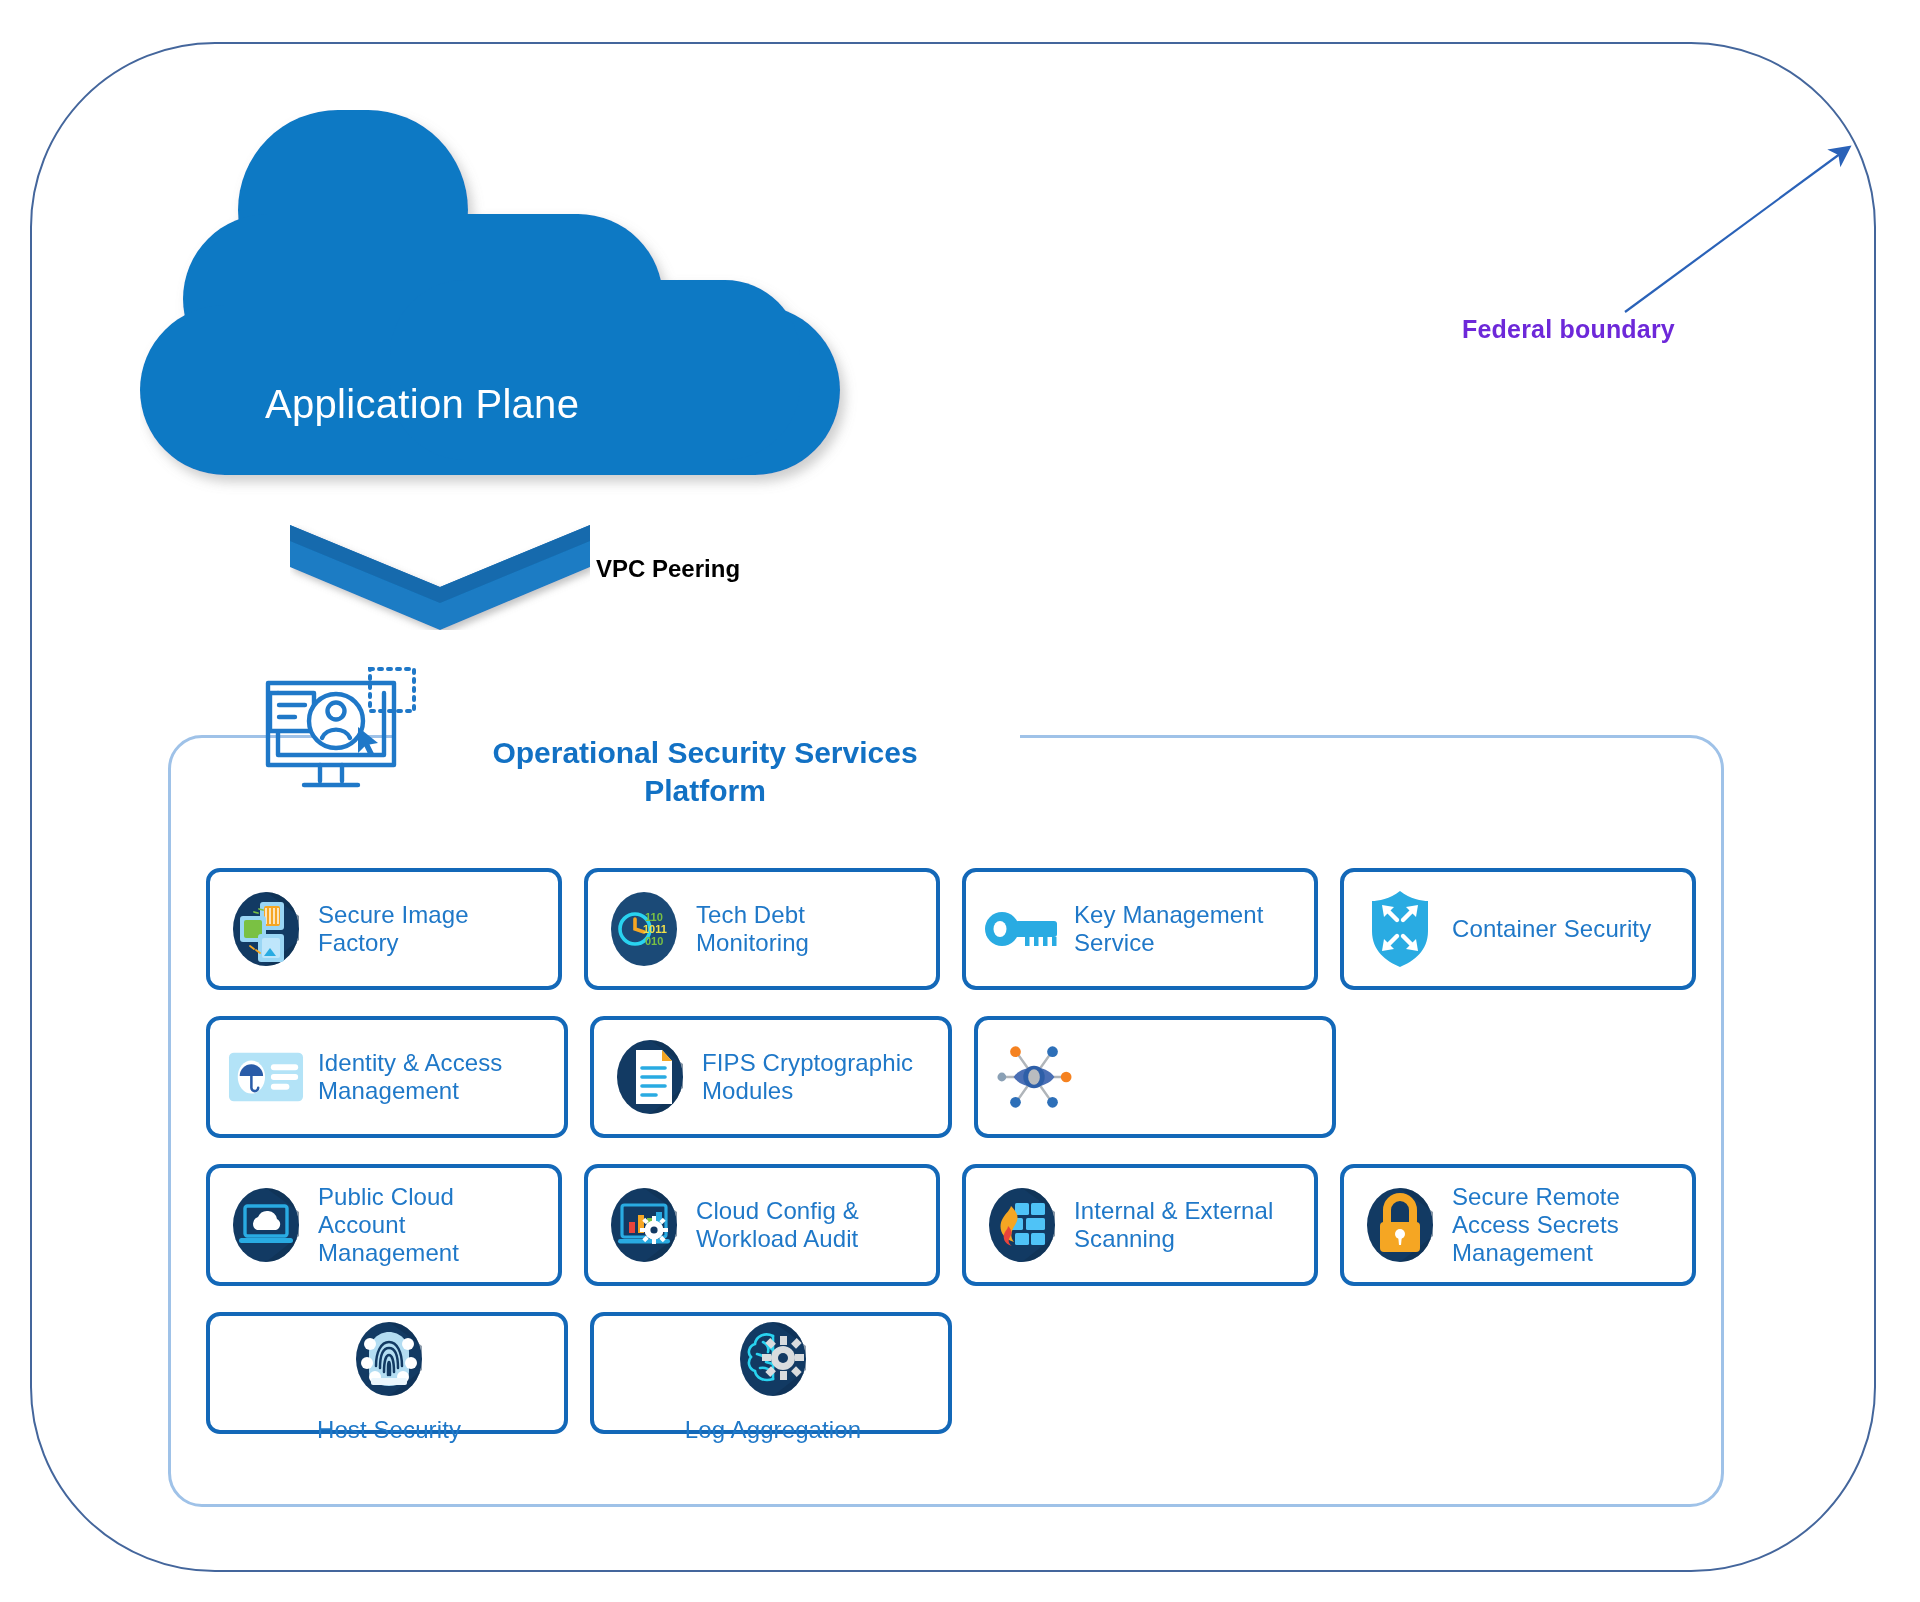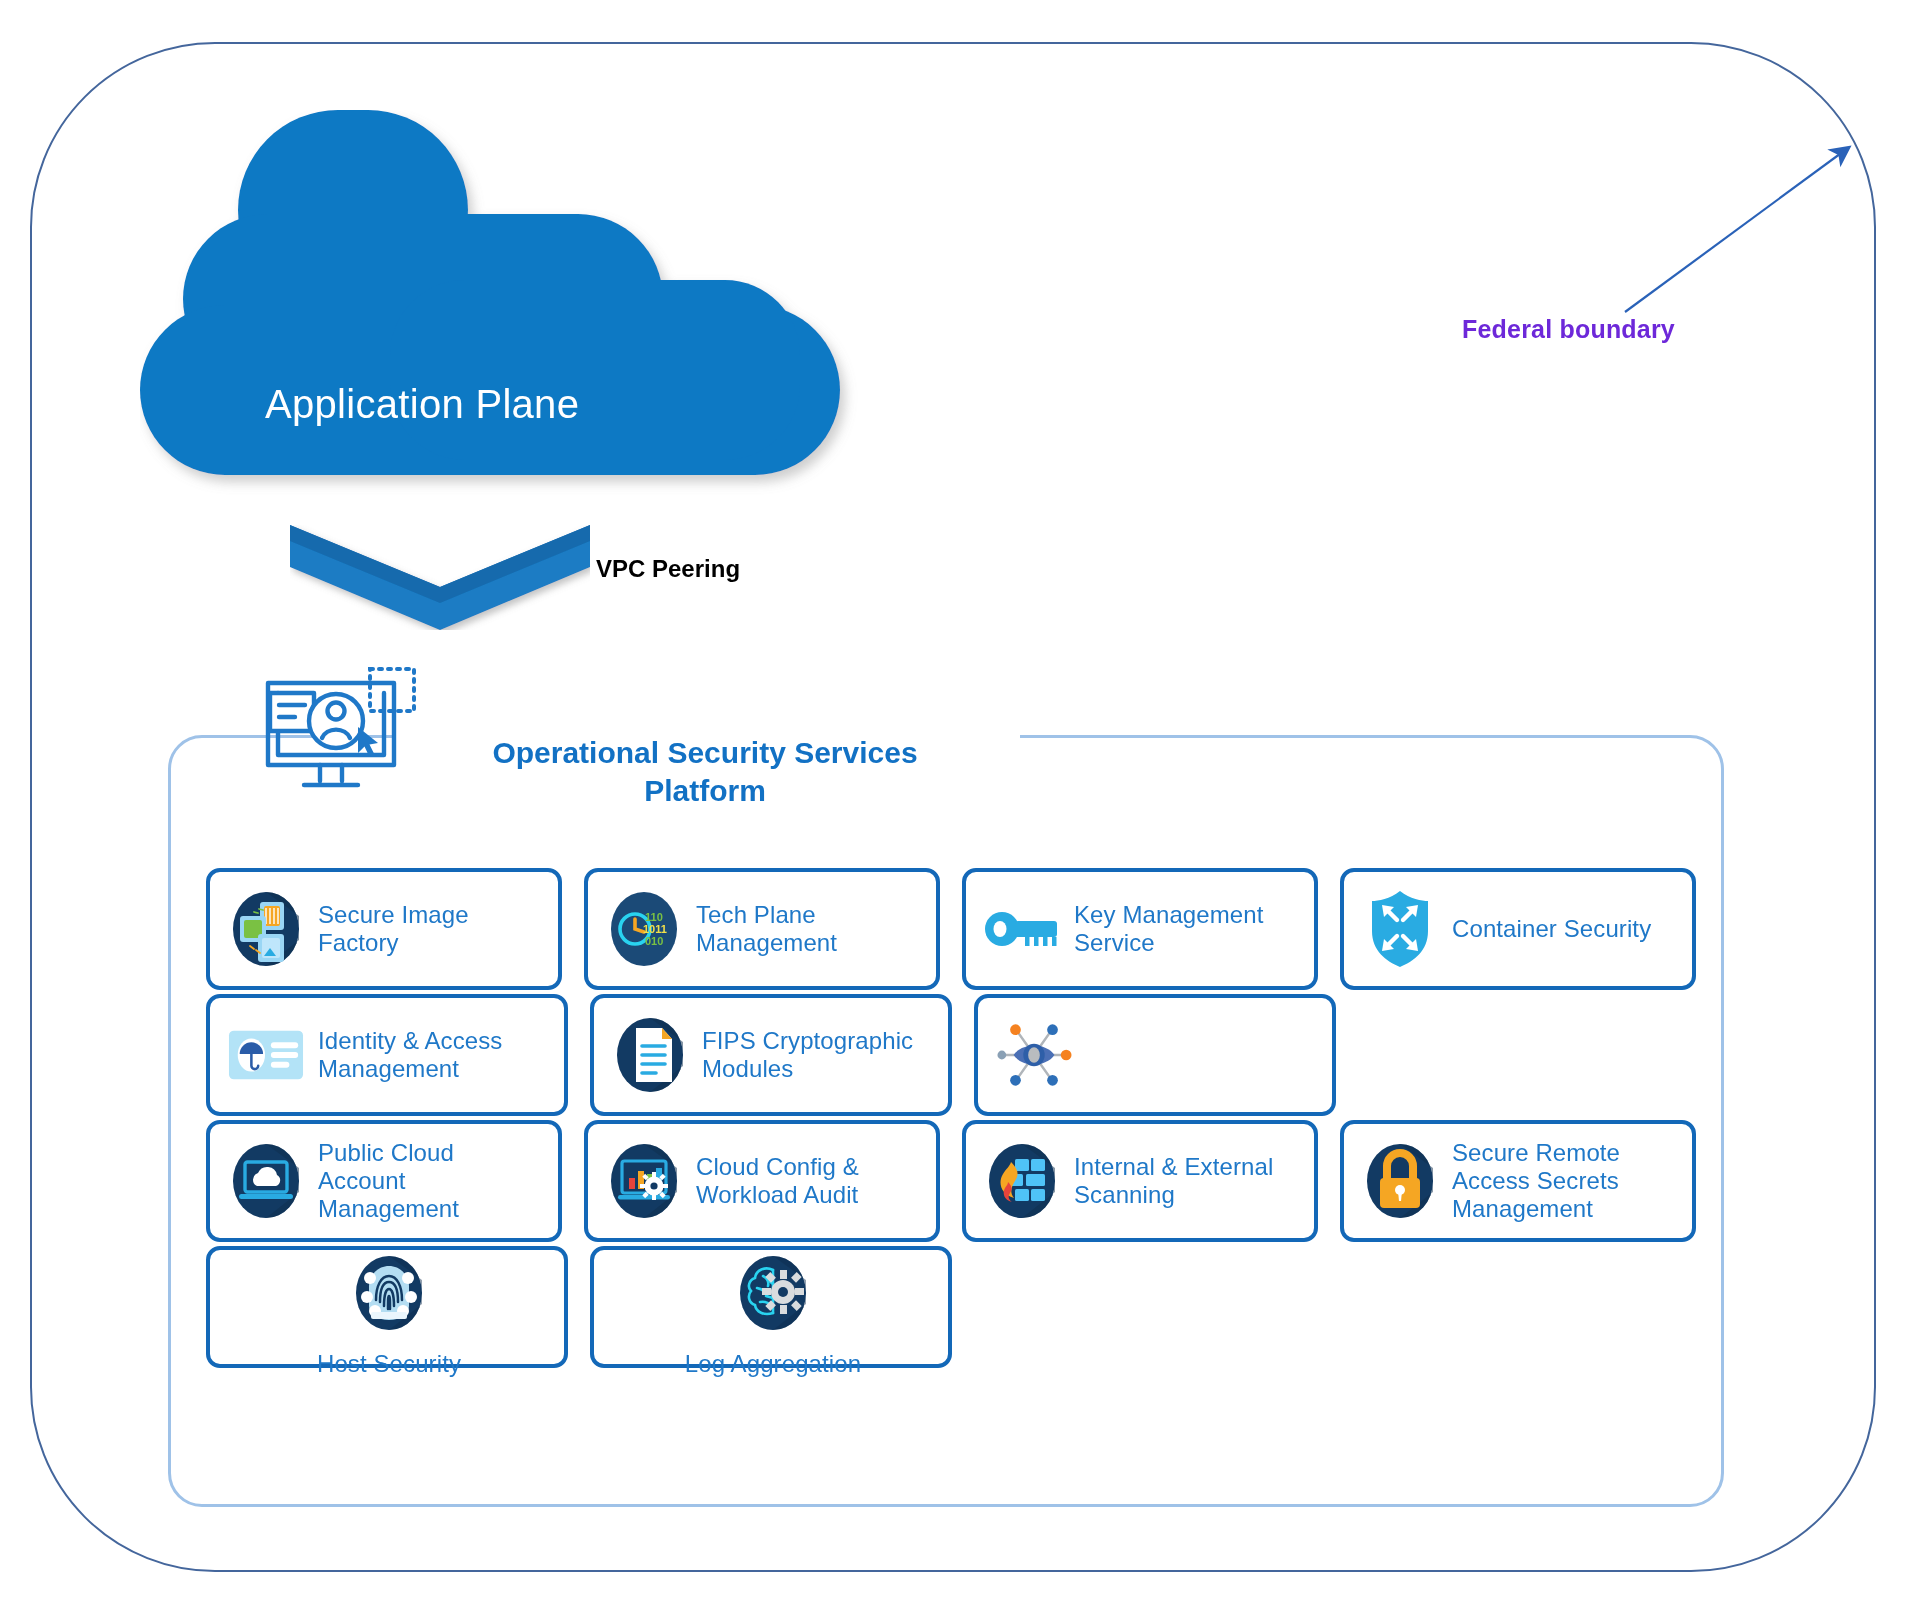--- a/index.html
+++ b/index.html
@@ -90,21 +90,21 @@
     color:#1271c4;
     margin-top:9px;
   }
 
   
   .grid{
     position:absolute;
     left:206px; top:868px;
     width:1490px;
   }
-  .grid-row{display:flex;gap:22px;margin-bottom:4px;}
+  .grid-row{display:flex;gap:22px;margin-bottom:26px;}
   .card{
     width:362px;
     height:122px;
     box-sizing:border-box;
     border:4px solid #1368b8;
     border-radius:14px;
     background:#ffffff;
     display:flex;
     align-items:center;
     padding:0 14px 0 18px;
@@ -228,21 +228,21 @@
         <span class="ico">
           <svg width="72" height="78" viewBox="0 0 72 78">
             <ellipse cx="36" cy="39" rx="33" ry="37" fill="#1b4a77"></ellipse>
             <circle cx="27" cy="39" r="15" fill="none" stroke="#29d3f0" stroke-width="3.6"></circle>
             <path d="M27 29 L27 39 L36 42" fill="none" stroke="#f5a623" stroke-width="3.6" stroke-linecap="round"></path>
             <text x="37" y="31" font-family="'Liberation Sans',sans-serif" font-size="11" font-weight="bold" fill="#7ac143">110</text>
             <text x="35" y="43" font-family="'Liberation Sans',sans-serif" font-size="11" font-weight="bold" fill="#f2e04a">1011</text>
             <text x="37" y="55" font-family="'Liberation Sans',sans-serif" font-size="11" font-weight="bold" fill="#7ac143">010</text>
           </svg>
         </span>
-        <span class="card-label">Tech Plane Management</span>
+        <span class="card-label">Tech Debt Monitoring</span>
       </div>
 
       <div class="card">
         <span class="ico">
           <svg width="74" height="54" viewBox="0 0 74 54">
             <circle cx="17" cy="27" r="17" fill="#29abe2"></circle>
             <ellipse cx="15" cy="27" rx="6.5" ry="8" fill="#ffffff"></ellipse>
             <rect x="30" y="19" width="42" height="16" rx="3" fill="#29abe2"></rect>
             <rect x="40" y="35" width="4.5" height="9" fill="#29abe2"></rect>
             <rect x="49" y="35" width="4.5" height="9" fill="#29abe2"></rect>

